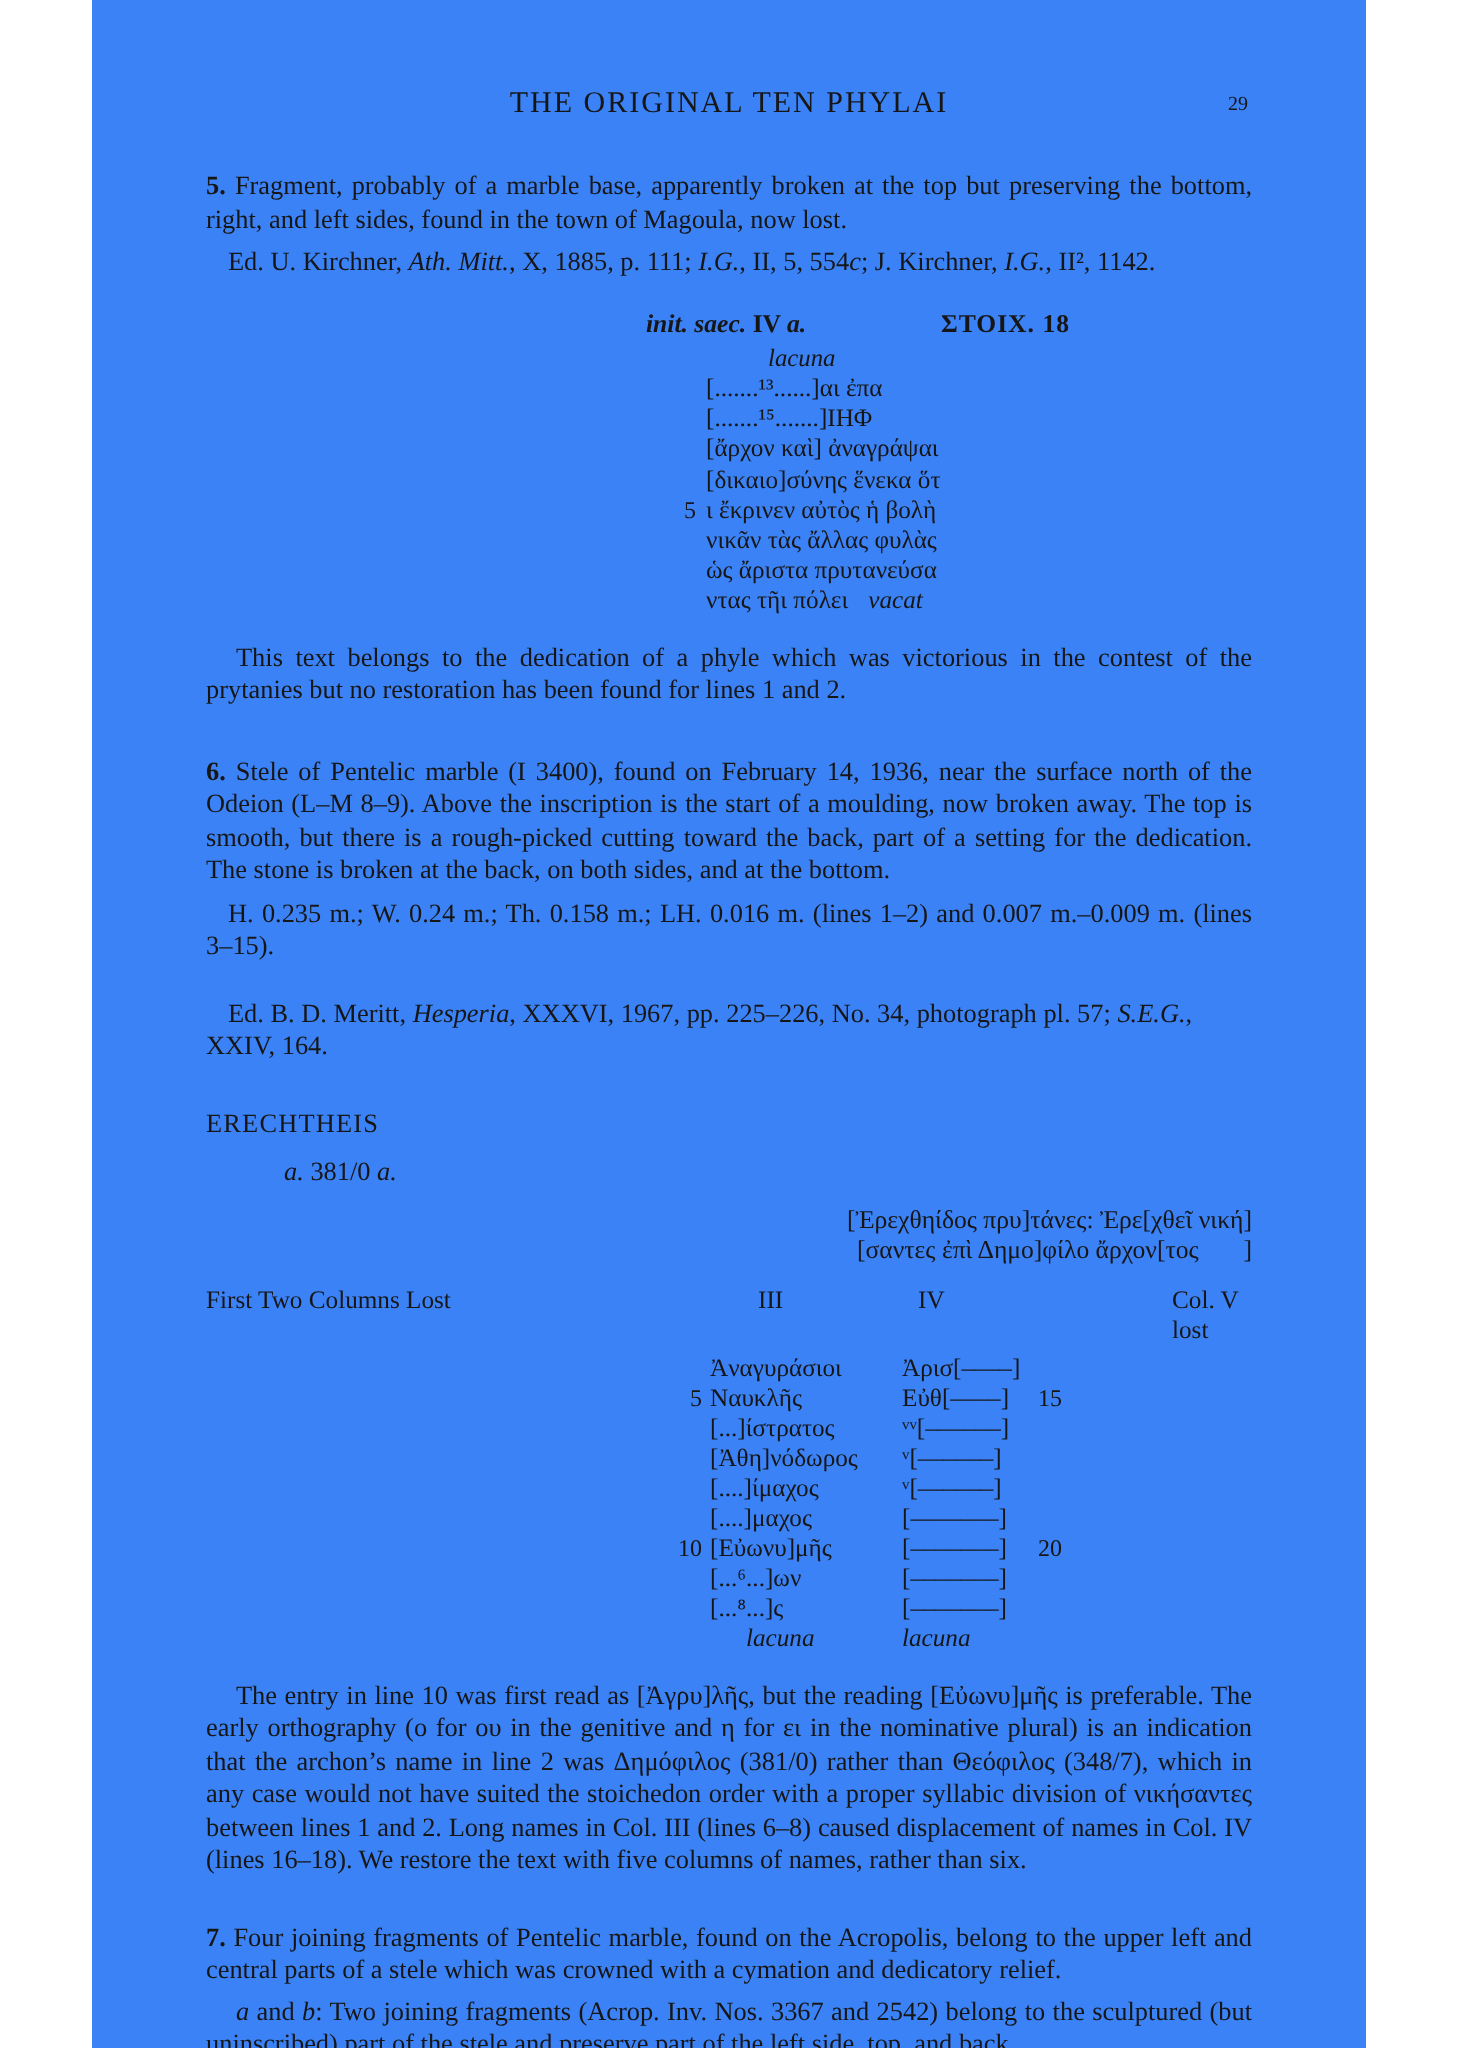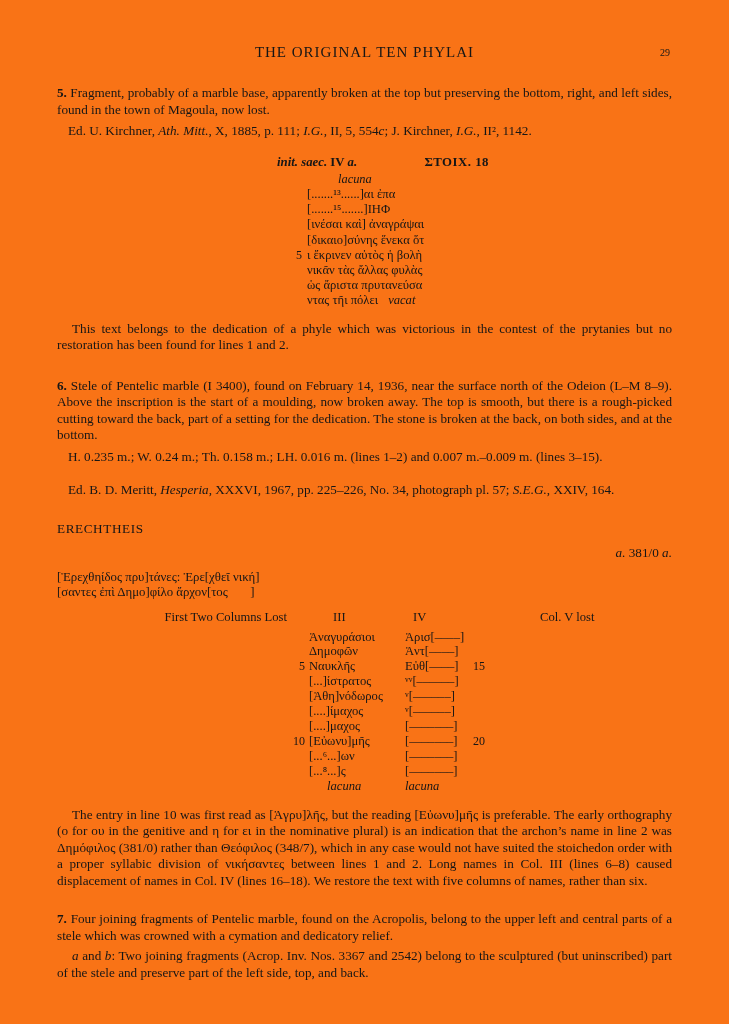--- a/index.html
+++ b/index.html
@@ -1,20 +1,20 @@
 <!DOCTYPE html>
 <html><head>
 <meta charset="utf-8">
 <style>
   * { margin: 0; padding: 0; box-sizing: border-box; }
   html, body { background: #ffffff; }
   .page {
-    width: 729px; height: 1024px;
+    width: 637px; height: 1024px;
     margin: 0 auto;
-    background: #f97316;
+    background: #3b82f6;
     color: #161616;
     font-family: "Liberation Serif", "DejaVu Serif", serif;
     font-size: 13.2px;
     line-height: 16.5px;
     overflow: hidden;
   }
   .content { padding: 44px 57px 0 57px; }
 
   .header-row { position: relative; text-align: center; height: 18px; }
   .title { font-size: 15px; letter-spacing: 1px; }
@@ -34,31 +34,31 @@
   .iline { white-space: pre; }
   .ln { display: inline-block; width: 20px; margin-right: 5px; text-align: right; font-size: 12px; font-style: normal; }
   .vacat { font-style: italic; padding-left: 10px; }
 
   #c5 { margin-top: 12px; text-indent: 15px; }
   #p6 { margin-top: 24px; }
   #meas { margin-top: 5px; text-indent: 11px; }
   #ed6 { margin-top: 17px; text-indent: 11px; }
 
   .erech { margin-top: 22px; text-align: left; font-size: 13.2px; letter-spacing: 0.6px; font-weight: normal; }
-  .insc2-head { display: flex; justify-content: flex-end; margin-top: 8px; }
+  .insc2-head { display: flex; justify-content: flex-start; margin-top: 8px; }
   .idate2 { padding-left: 39px; }
   .nonstoix { width: 132px; font-size: 12.9px; line-height: 14.5px; text-align: left; }
 
-  .ghead { text-align: left; white-space: pre; font-size: 12.8px; line-height: 15.5px; }
+  .ghead { text-align: right; white-space: pre; font-size: 12.8px; line-height: 15.5px; }
   .g1 { margin-top: 8px; }
 
   .cols { margin-top: 9px; font-size: 12.6px; line-height: 14.9px; }
   .crow { display: flex; }
   .chead { margin-bottom: 5px; }
-  .cleft { width: 230px; text-align: right; }
+  .cleft { width: 230px; text-align: left; }
   .cln { width: 22px; text-align: right; padding-right: 4px; font-size: 12px; }
   .c3 { width: 96px; white-space: pre; }
   .c4 { width: 68px; white-space: pre; }
   .crn { width: 30px; font-size: 12px; }
   .cright { flex: 1; padding-left: 37px; }
   .h3 { padding-left: 24px; }
   .h4 { padding-left: 8px; }
   .lacrow { font-style: italic; }
   .lacrow .c3 { padding-left: 18px; }
 
@@ -84,21 +84,21 @@
     <div class="insc1-head">
       <span class="idate"><i>init. saec.</i> <span>IV</span> <i>a.</i></span>
       <span class="istoix">ΣΤΟΙΧ. 18</span>
     </div>
 
     <div class="lacuna1">lacuna</div>
 
     <div class="insc1-body">
       <div class="iline"><span class="ln"></span><span>[.......¹³......]αι ἐπα</span></div>
       <div class="iline"><span class="ln"></span><span>[.......¹⁵.......]ΙΗΦ</span></div>
-      <div class="iline"><span class="ln"></span><span>[ινέσαι καὶ] ἀναγράψαι</span></div>
+      <div class="iline"><span class="ln"></span><span>[ἄρχον καὶ] ἀναγράψαι</span></div>
       <div class="iline"><span class="ln"></span><span>[δικαιο]σύνης ἕνεκα ὅτ</span></div>
       <div class="iline"><span class="ln">5</span><span>ι ἔκρινεν αὐτὸς ἡ βολὴ</span></div>
       <div class="iline"><span class="ln"></span><span>νικᾶν τὰς ἄλλας φυλὰς</span></div>
       <div class="iline"><span class="ln"></span><span>ὡς ἄριστα πρυτανεύσα</span></div>
       <div class="iline"><span class="ln"></span><span>ντας τῆι πόλει</span><i class="vacat">vacat</i></div>
     </div>
 
     <p class="para" id="c5">This text belongs to the dedication of a phyle which was victorious in the contest of the prytanies but no restoration has been found for lines 1 and 2.</p>
 
     <p class="para" id="p6"><b class="lead">6.</b> <span>Stele of Pentelic marble (I 3400), found on February 14, 1936, near the surface north of the Odeion (L–M 8–9). Above the inscription is the start of a moulding, now broken away. The top is smooth, but there is a rough-picked cutting toward the back, part of a setting for the dedication. The stone is broken at the back, on both sides, and at the bottom.</span></p>
@@ -128,27 +128,20 @@
 
       <div class="crow">
           <span class="cleft"></span>
           <span class="cln"></span>
           <span class="c3">Ἀναγυράσιοι</span>
           <span class="c4">Ἀρισ[––––]</span>
           <span class="crn"></span>
         </div>
       <div class="crow">
           <span class="cleft"></span>
-          <span class="cln"></span>
-          <span class="c3">Δημοφῶν</span>
-          <span class="c4">Ἀντ[––––]</span>
-          <span class="crn"></span>
-        </div>
-      <div class="crow">
-          <span class="cleft"></span>
           <span class="cln">5</span>
           <span class="c3">Ναυκλῆς</span>
           <span class="c4">Εὐθ[––––]</span>
           <span class="crn">15</span>
         </div>
       <div class="crow">
           <span class="cleft"></span>
           <span class="cln"></span>
           <span class="c3">[...]ίστρατος</span>
           <span class="c4">ᵛᵛ[––––––]</span>

